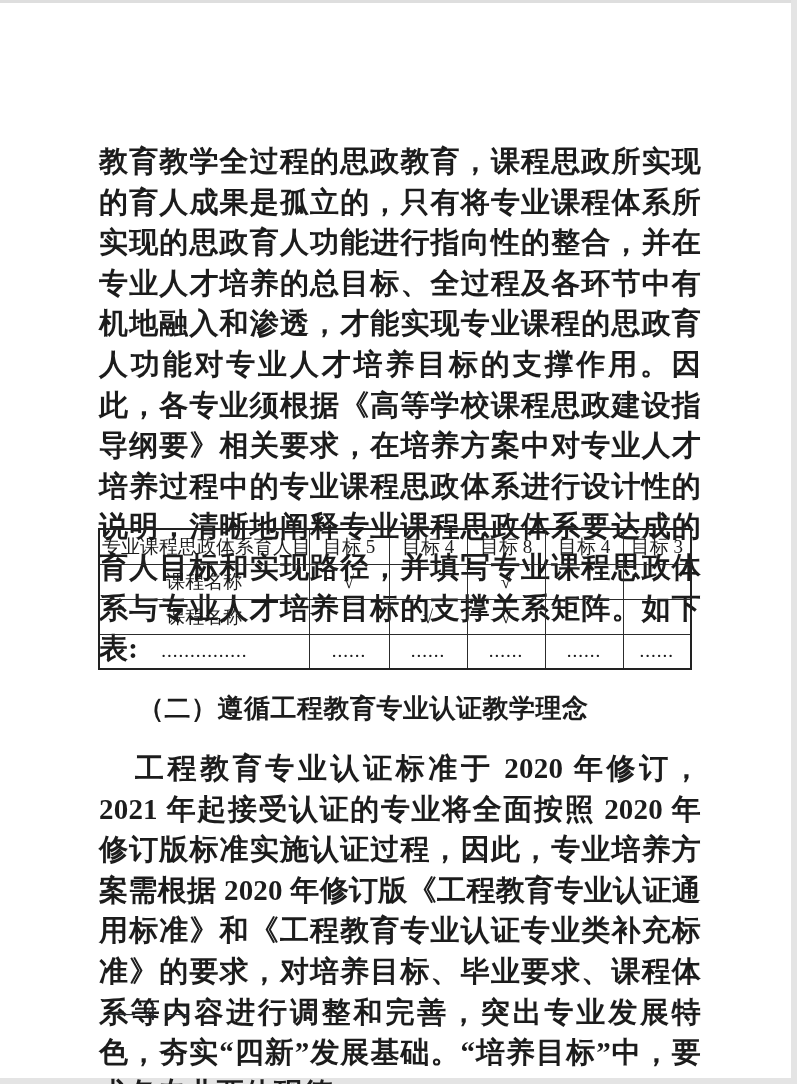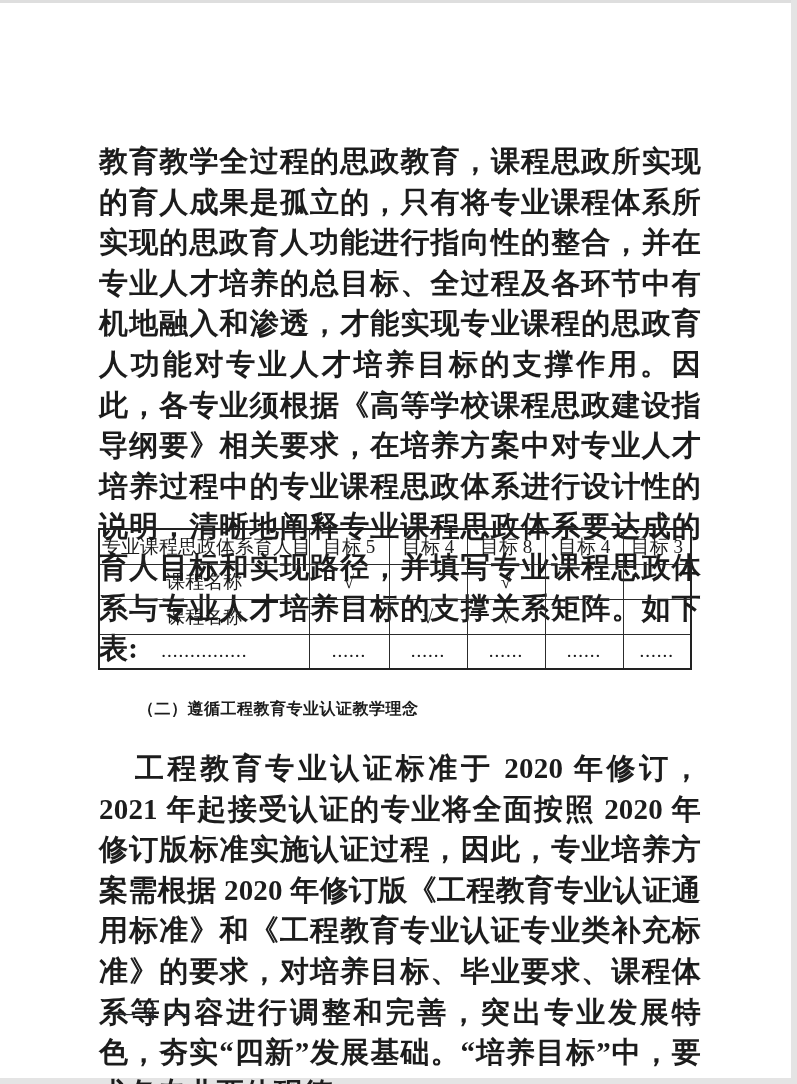--- a/index.html
+++ b/index.html
@@ -54,21 +54,21 @@
     overflow: hidden;
     white-space: nowrap;
   }
   .dots { letter-spacing: 1px; font-weight: bold; }
 
   .section-heading {
     position: absolute;
     left: 100px;
     top: 689px;
     width: 600px;
-    font-size: 16px;
+    font-size: 26px;
     font-weight: bold;
     line-height: 40px;
     text-indent: 38px;
     letter-spacing: 0.5px;
   }
 
   .page-number {
     position: absolute;
     left: 112px;
     top: 1000px;

